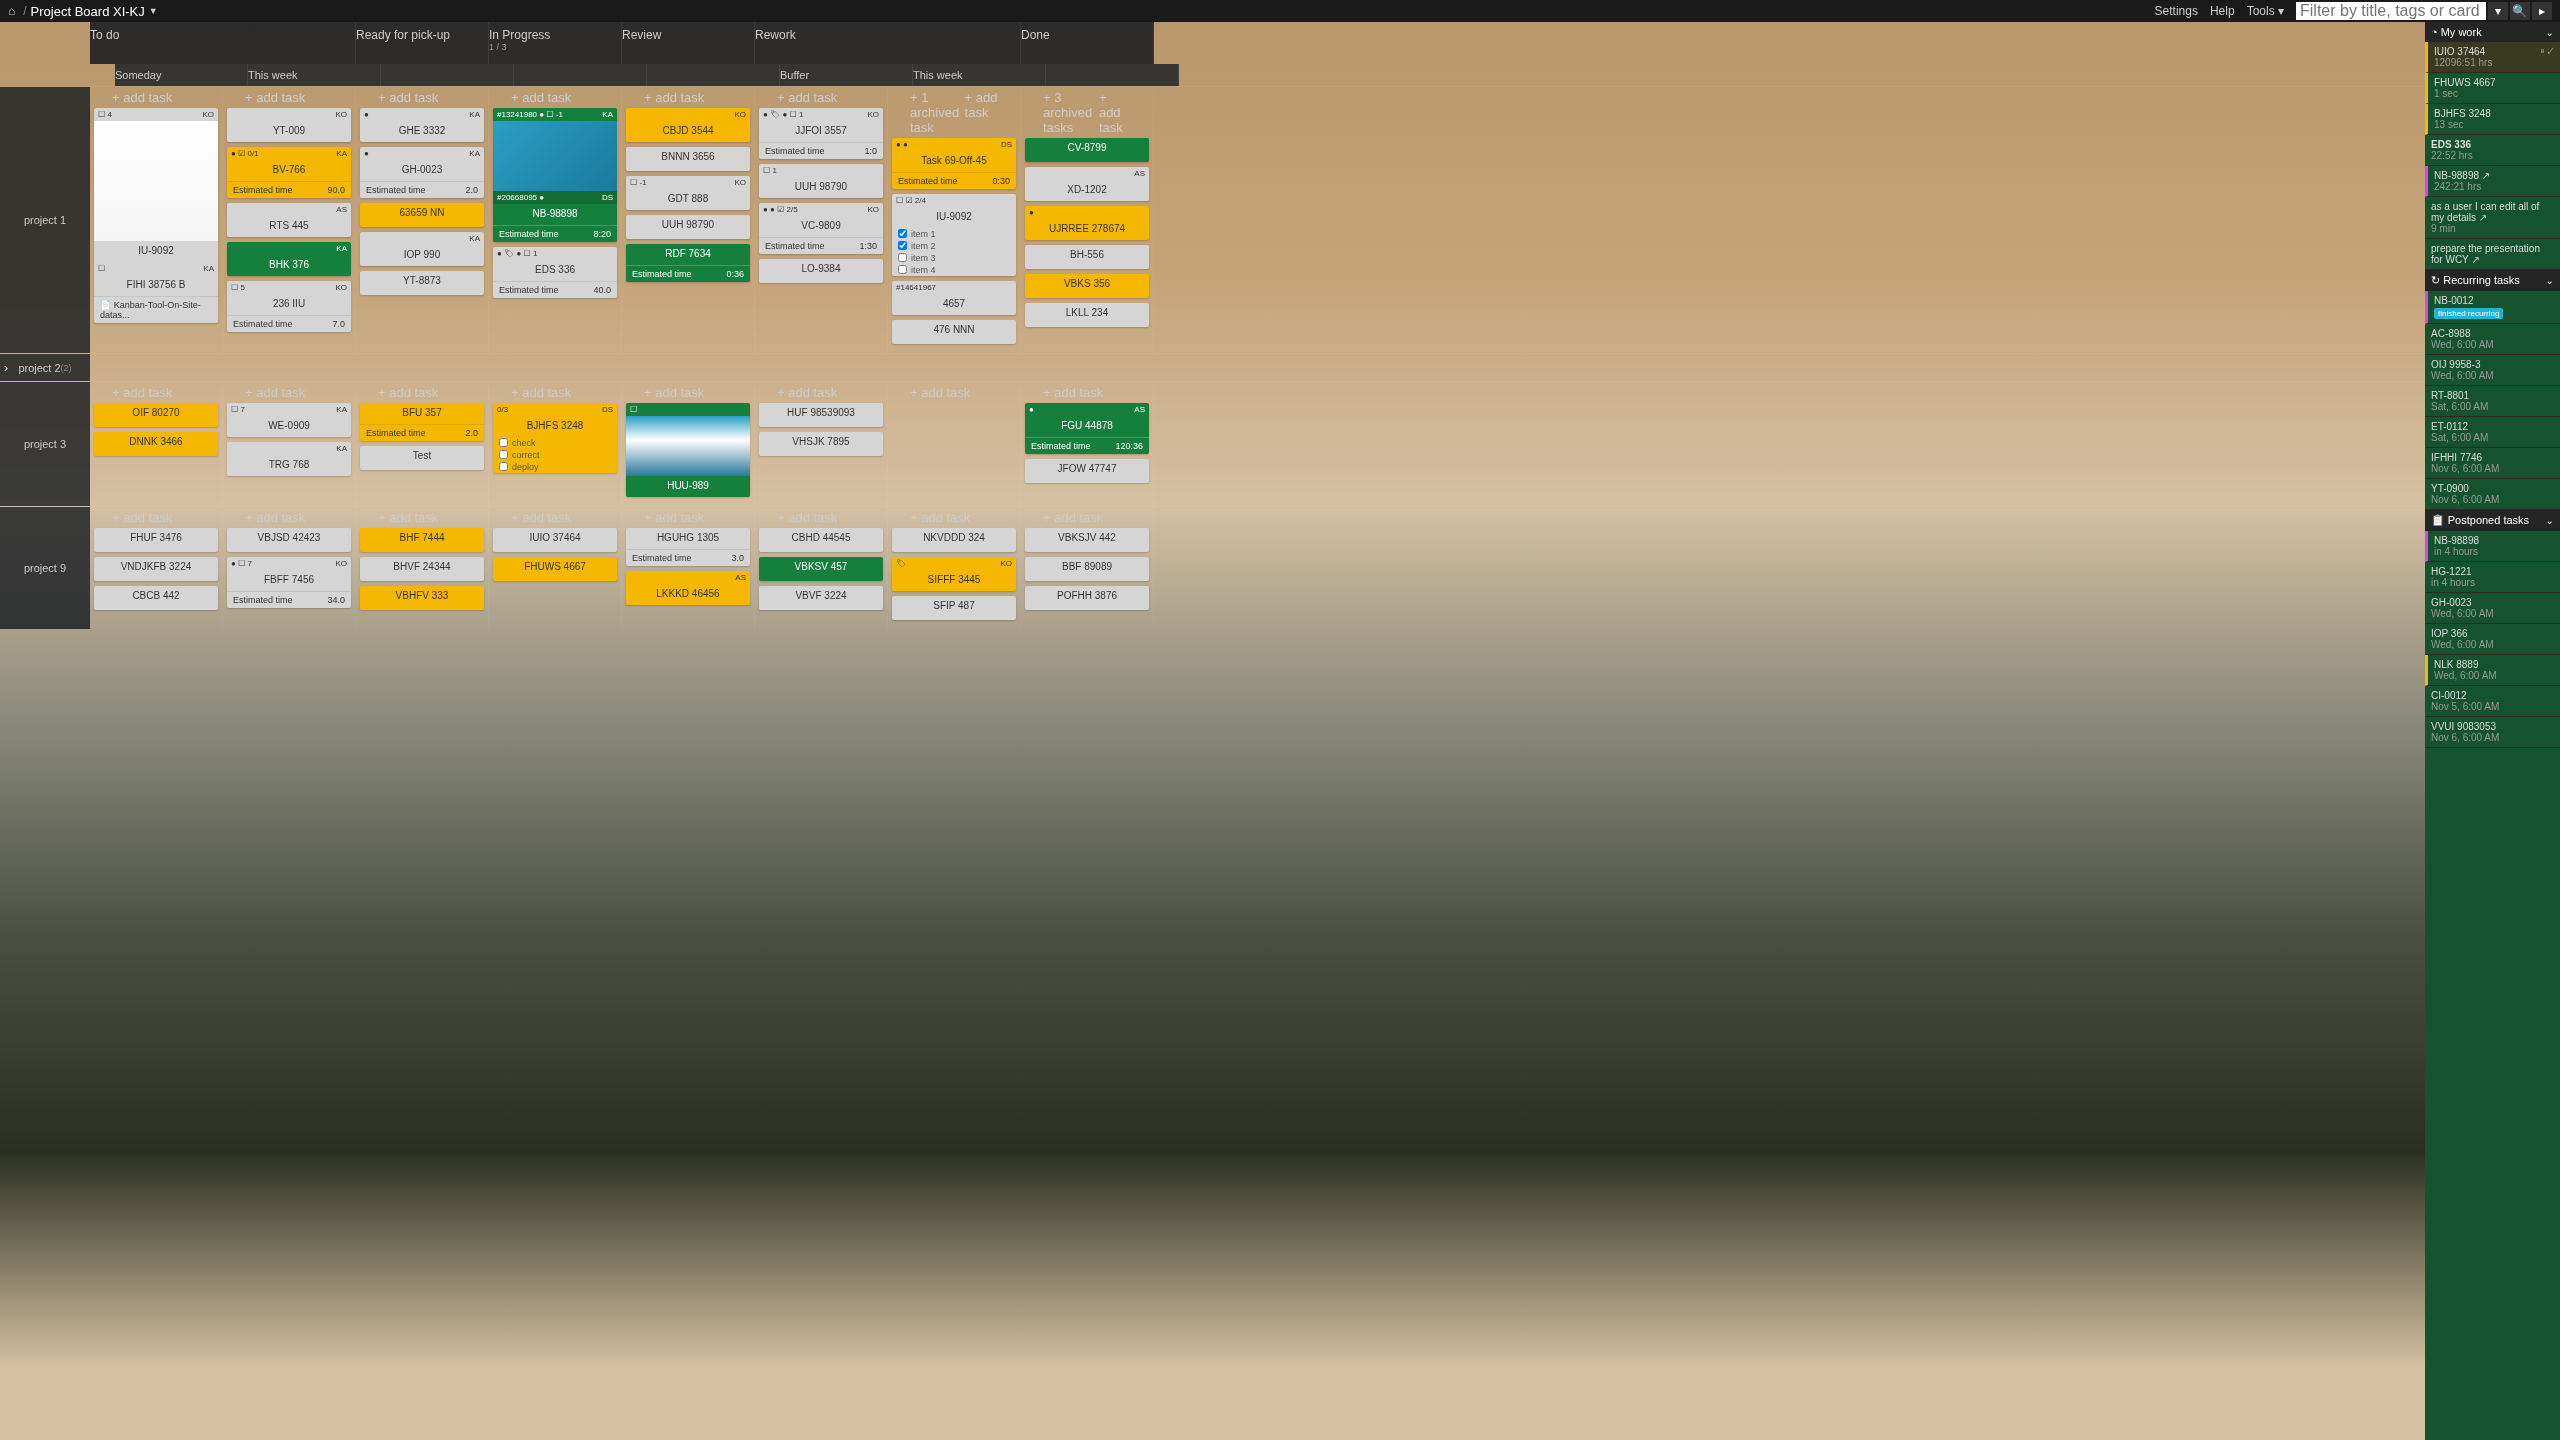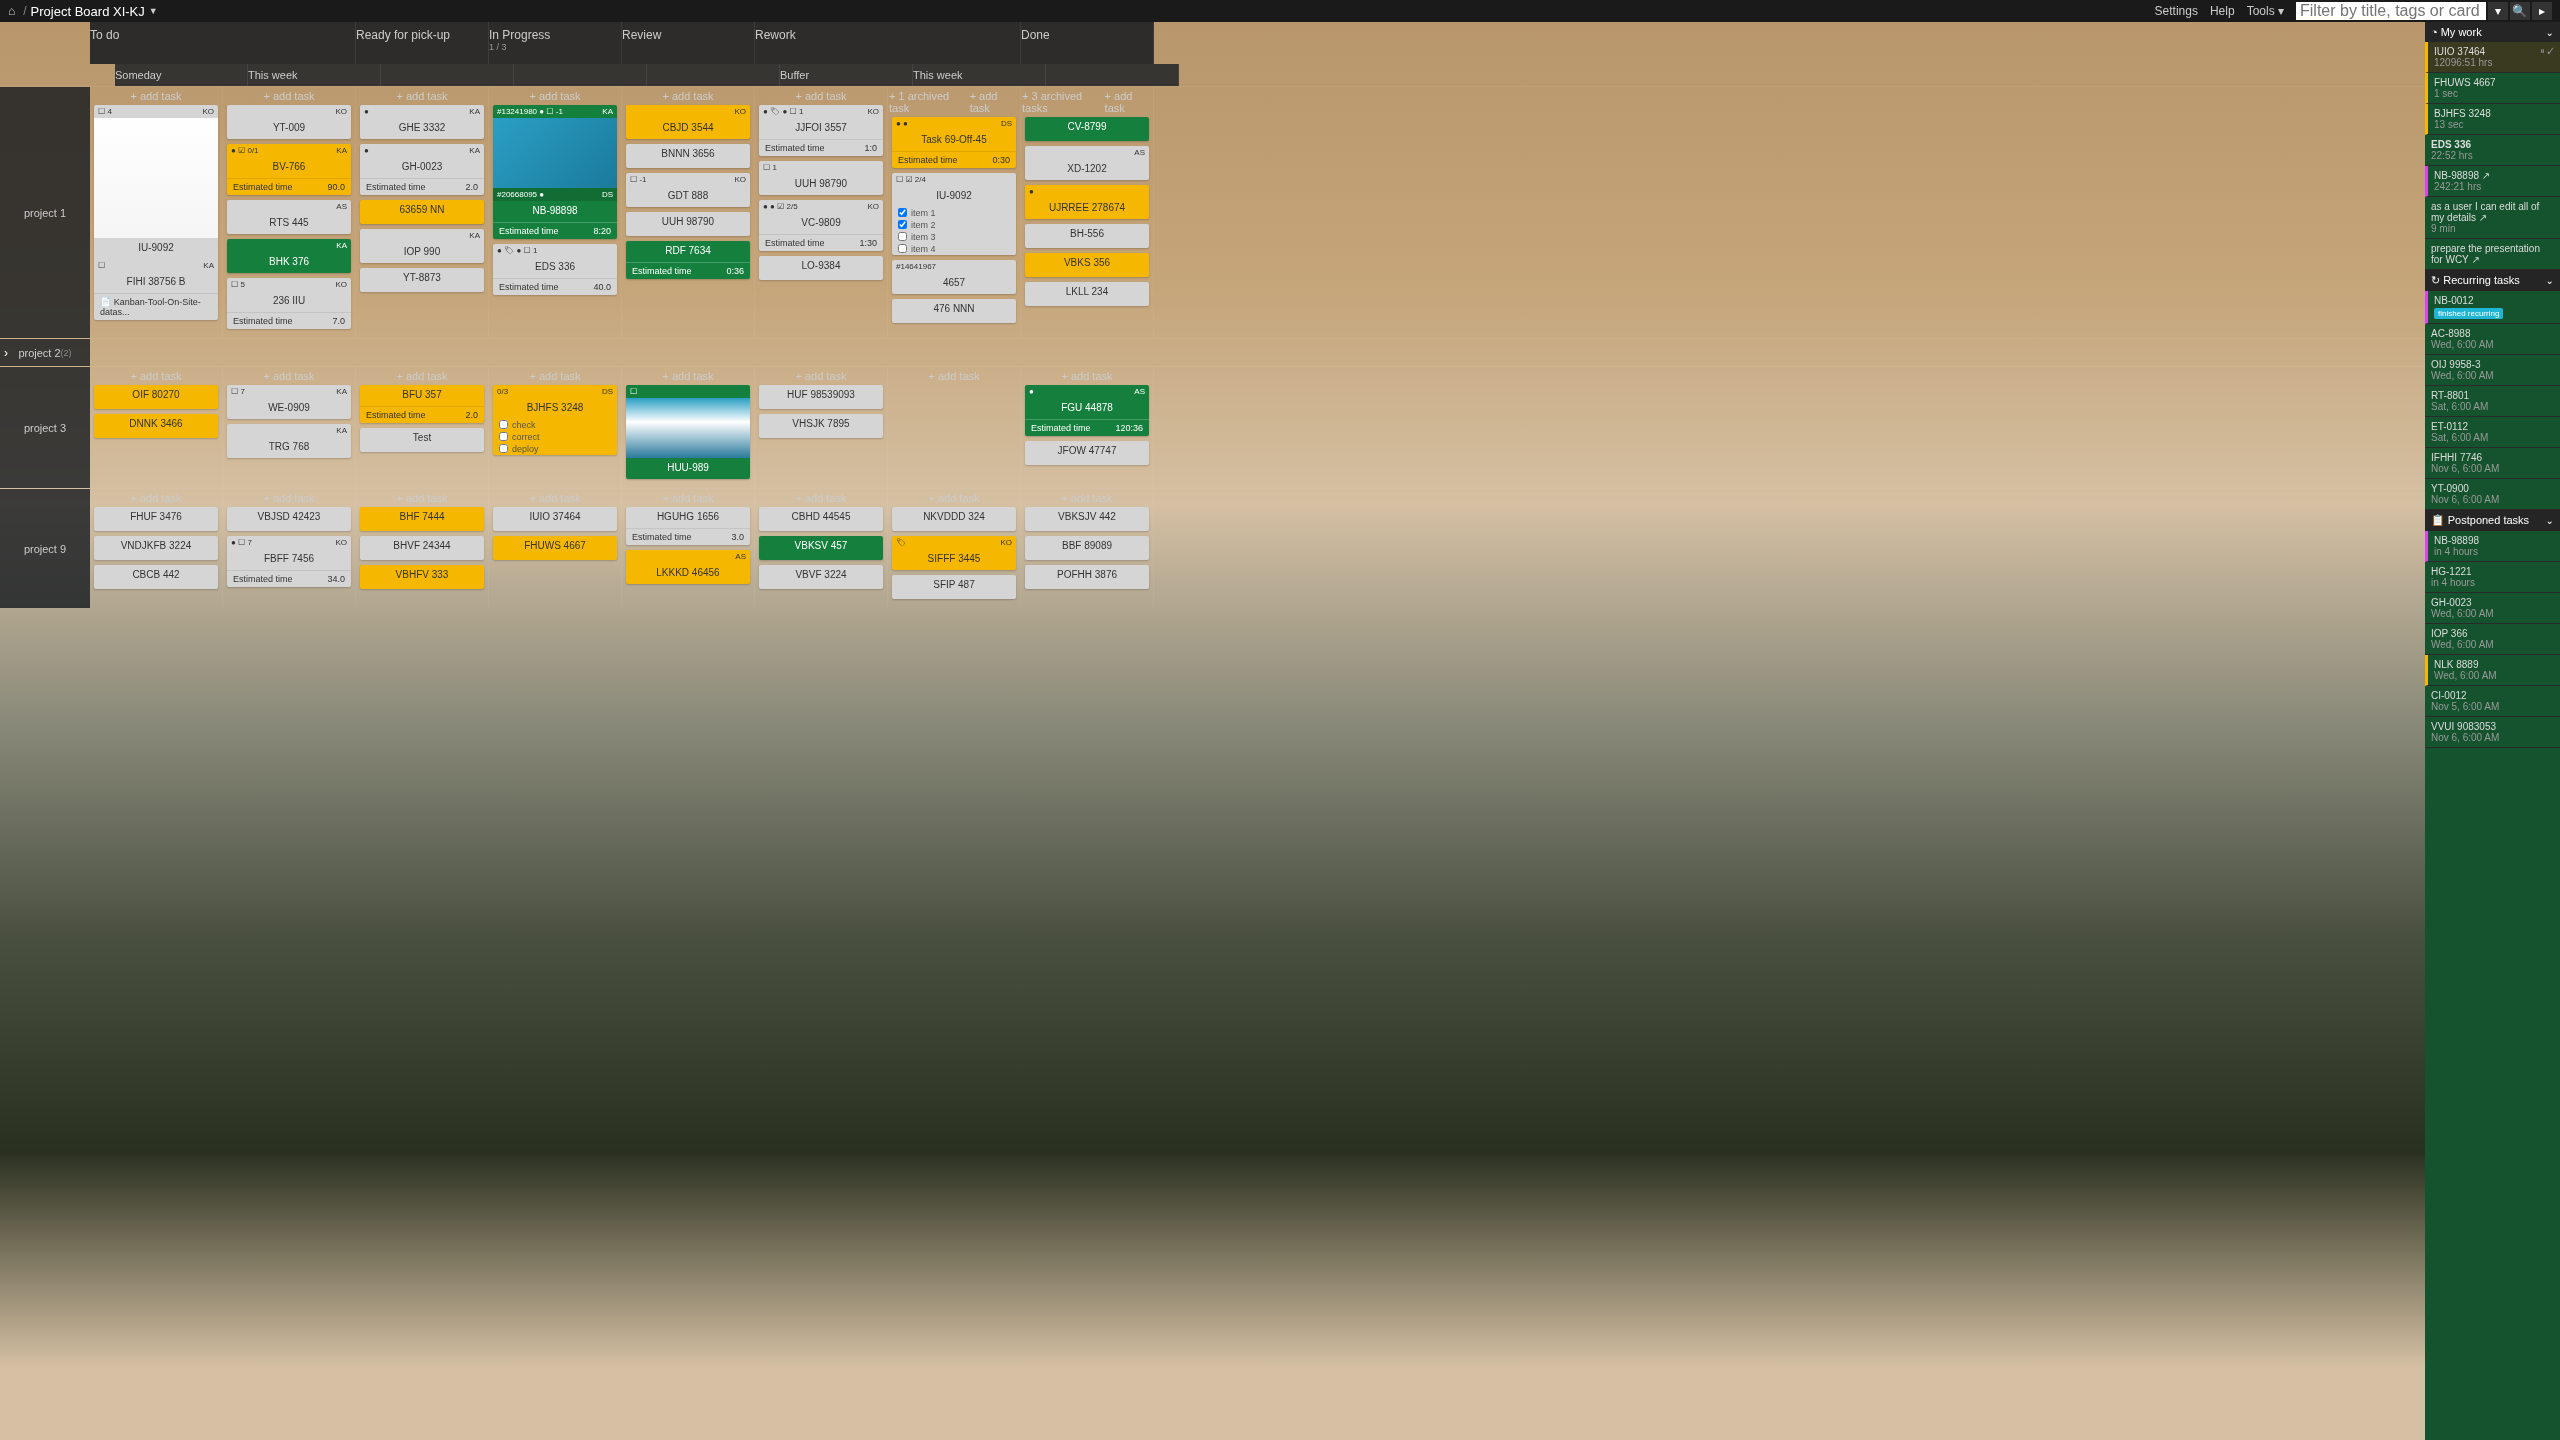--- a/index.html
+++ b/index.html
@@ -20,21 +20,21 @@
 .h2{background:rgba(30,35,40,0.85);color:#ccc;font-size:11px;padding:5px 0;border-right:1px solid rgba(255,255,255,0.08)}
 .h2s{font-size:9px;color:#999}
 
 
 .row{display:flex;border-top:1px solid rgba(255,255,255,0.06)}
 .lane-label{width:90px;background:rgba(20,25,30,0.8);color:#ccc;display:flex;align-items:center;justify-content:center;font-size:11px;text-align:center;position:relative}
 .lane-exp{position:absolute;left:4px;color:#fff;font-size:12px}
 .lane-collapsed{height:28px}
 .cells{display:flex;flex:1}
 .cell{border-right:1px solid rgba(255,255,255,0.05);padding:0;display:flex;flex-direction:column;min-height:100px}
-.cell-top{display:flex;justify-content:center;font-size:11px;color:#ccc;padding:3px 1px}
+.cell-top{display:flex;justify-content:flex-start;font-size:13px;color:#ccc;padding:3px 22px}
 .cell-top .archived{margin-right:auto;cursor:pointer}
 .addtask{cursor:pointer}
 .cards{padding:0 4px 4px}
 
 .card{background:#e8e8e8;border-radius:2px;margin-bottom:5px;position:relative;font-size:10px;color:#333;min-height:24px;box-shadow:0 1px 2px rgba(0,0,0,0.2)}
 .card.yellow{background:#f5b700}
 .card.cyan{background:#15803d;color:#fff}
 .card.grey{background:#d5d5d5}
 .card-meta{display:flex;align-items:center;font-size:8px;padding:2px 4px;color:#333;gap:3px}
 .card.cyan .card-meta{color:#fff}
@@ -617,21 +617,21 @@
                   <div class="card-title">FHUWS 4667</div>
                 </div>
               </div>
             </div>
             <div class="cell" style="width:133px">
               <div class="cell-top">
                 <span class="addtask">+ add task</span>
               </div>
               <div class="cards">
                 <div class="card grey">
-                  <div class="card-title">HGUHG 1656</div>
+                  <div class="card-title">HGUHG 1305</div>
                   <div class="card-est">
                     <span>Estimated time</span>
                     <span>3.0</span>
                   </div>
                 </div>
                 <div class="card yellow">
                   <div class="card-meta">
                     <span class="mini-ic"></span>
                     <span class="right">AS</span>
                   </div>

